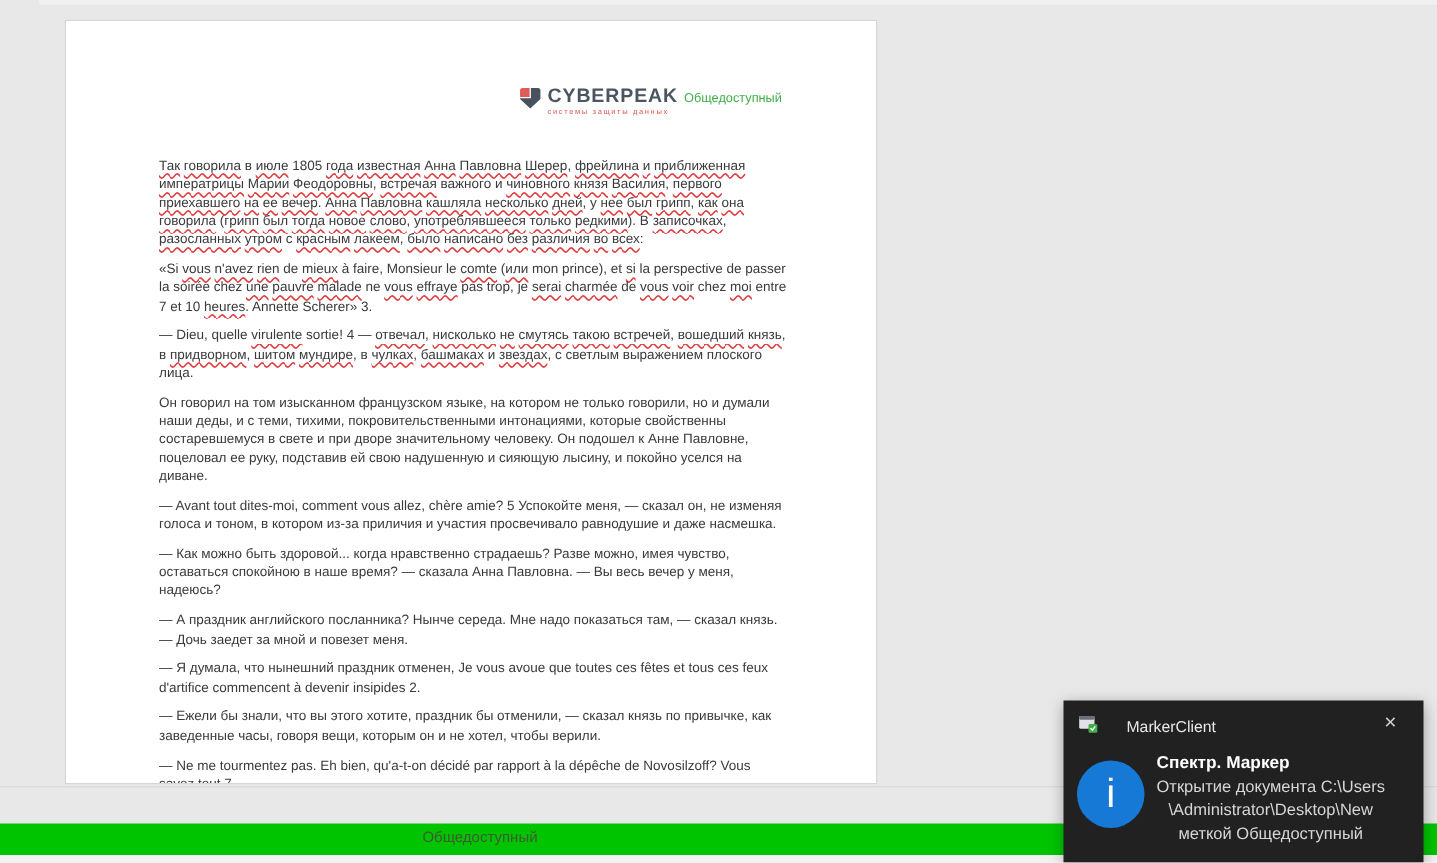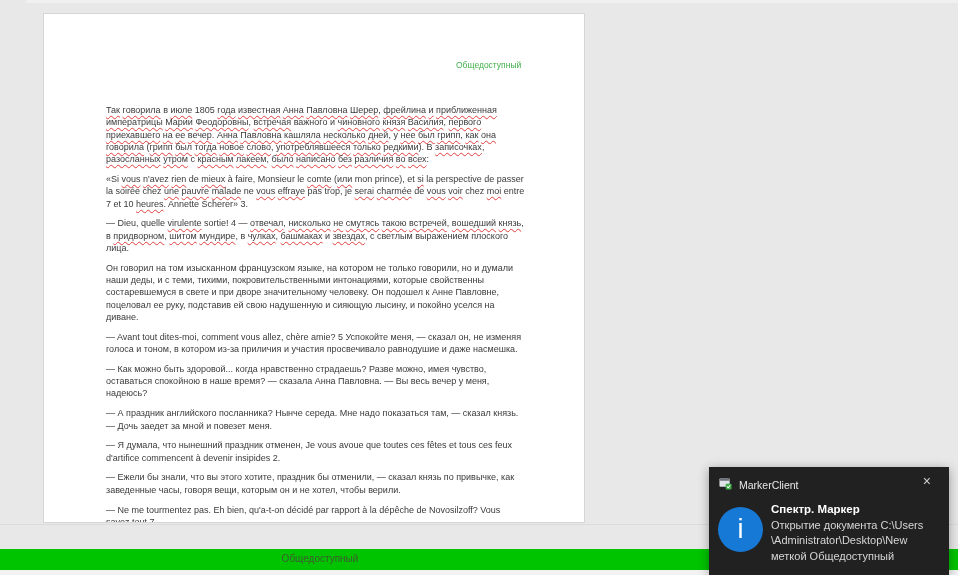--- a/index.html
+++ b/index.html
@@ -26,40 +26,52 @@
 
   
   .status-bar{position:absolute;left:0;top:549px;width:958px;height:21px;background:#00c400;}
   .status-label{position:absolute;left:0;top:4px;width:640px;text-align:center;font-size:10px;
                 color:#3f5a2f;}
   .bottom-strip{position:absolute;left:0;top:570px;width:958px;height:5px;background:#f2f2f2;}
 
   
   .toast{position:absolute;left:709px;top:467px;width:240px;height:108px;background:#212121;
          box-shadow:0 2px 10px rgba(0,0,0,0.35);z-index:10;overflow:hidden;}
-  .toast-header{display:flex;align-items:center;padding:9px 10px 0 10px;}
+  .toast-header{display:flex;align-items:center;padding:9px 10px 0 10px;gap:12px;}
   .app-icon{display:block;}
   .app-name{font-size:10.5px;color:#e8e8e8;margin-left:7px;}
   .toast-close{position:absolute;right:18px;top:7px;font-size:14px;color:#cfcfcf;cursor:pointer;
                line-height:14px;}
   .toast-body{display:flex;padding:9px 8px 0 9px;}
   .info-circle{flex:0 0 45px;width:45px;height:45px;border-radius:50%;background:#1779d6;
                color:#ffffff;display:flex;align-items:center;justify-content:center;
                font-size:27px;margin-top:4px;}
   .toast-text{margin-left:8px;min-width:0;}
   .toast-title{font-weight:bold;font-size:11.5px;color:#ffffff;margin-bottom:3px;}
-  .nbline{font-size:11px;line-height:15.3px;color:#d6d6d6;white-space:nowrap;}
+  .nbline{font-size:11px;line-height:15.3px;color:#d6d6d6;white-space:nowrap;text-align:center;}
 </style>
 </head>
 <body>
 
 <div class="screen">
   <div class="top-strip"></div>
 
   <div class="page">
+    <div class="logo">
+      <span class="logo-icon">
+        <svg width="17" height="17" viewBox="0 0 20 20">
+          <path fill="#e15b5b" d="M2 4 Q2 2 4 2 L9.5 2 L9.5 9 L2 9 Z"></path>
+          <path fill="#47525e" d="M10.5 2 L16 2 Q18 2 18 4 L18 10.5 L10 18 L2 10.5 L2 10 L9.5 10 L10.5 10 Z"></path>
+        </svg>
+      </span>
+      <span class="logo-text">
+        <span class="brand">CYBERPEAK</span>
+        <span class="tagline">системы защиты данных</span>
+      </span>
+    </div>
     <span class="class-label">Общедоступный</span>
 
     <div class="doc-text">
         <p><span class="sp">Так</span> <span class="sp">говорила</span> в <span class="sp">июле</span> 1805 <span class="sp">года</span> <span class="sp">известная</span> <span class="sp">Анна</span> <span class="sp">Павловна</span> <span class="sp">Шерер</span>, <span class="sp">фрейлина</span> <span class="sp">и</span> <span class="sp">приближенная</span> <span class="sp">императрицы</span> <span class="sp">Марии</span> <span class="sp">Феодоровны</span>, <span class="sp">встречая</span> важного и <span class="sp">чиновного</span> <span class="sp">князя</span> <span class="sp">Василия</span>, <span class="sp">первого</span> <span class="sp">приехавшего</span> <span class="sp">на</span> <span class="sp">ее</span> <span class="sp">вечер</span>. <span class="sp">Анна</span> <span class="sp">Павловна</span> <span class="sp">кашляла</span> <span class="sp">несколько</span> <span class="sp">дней</span>, у <span class="sp">нее</span> <span class="sp">был</span> <span class="sp">грипп</span>, <span class="sp">как</span> <span class="sp">она</span> <span class="sp">говорила</span> (<span class="sp">грипп</span> <span class="sp">был</span> <span class="sp">тогда</span> <span class="sp">новое</span> <span class="sp">слово</span>, <span class="sp">употреблявшееся</span> <span class="sp">только</span> <span class="sp">редкими</span>). В <span class="sp">записочках</span>, <span class="sp">разосланных</span> <span class="sp">утром</span> с <span class="sp">красным</span> <span class="sp">лакеем</span>, <span class="sp">было</span> <span class="sp">написано</span> <span class="sp">без</span> <span class="sp">различия</span> <span class="sp">во</span> <span class="sp">всех</span>:</p>
         <p>«Si <span class="sp">vous</span> <span class="sp">n'avez</span> <span class="sp">rien</span> de <span class="sp">mieux</span> à faire, Monsieur le <span class="sp">comte</span> (<span class="sp">или</span> mon prince), et <span class="sp">si</span> la perspective de passer la soirée chez <span class="sp">une</span> <span class="sp">pauvre</span> <span class="sp">malade</span> ne <span class="sp">vous</span> <span class="sp">effraye</span> pas trop, je <span class="sp">serai</span> <span class="sp">charmée</span> de <span class="sp">vous</span> <span class="sp">voir</span> chez <span class="sp">moi</span> entre 7 et 10 <span class="sp">heures</span>. Annette Scherer» 3.</p>
         <p>— Dieu, quelle <span class="sp">virulente</span> sortie! 4 — <span class="sp">отвечал</span>, <span class="sp">нисколько</span> <span class="sp">не</span> <span class="sp">смутясь</span> <span class="sp">такою</span> <span class="sp">встречей</span>, <span class="sp">вошедший</span> <span class="sp">князь</span>, в <span class="sp">придворном</span>, <span class="sp">шитом</span> <span class="sp">мундире</span>, в <span class="sp">чулках</span>, <span class="sp">башмаках</span> и <span class="sp">звездах</span>, с светлым выражением плоского лица.</p>
         <p>Он говорил на том изысканном французском языке, на котором не только говорили, но и думали наши деды, и с теми, тихими, покровительственными интонациями, которые свойственны состаревшемуся в свете и при дворе значительному человеку. Он подошел к Анне Павловне, поцеловал ее руку, подставив ей свою надушенную и сияющую лысину, и покойно уселся на диване.</p>
         <p>— Avant tout dites-moi, comment vous allez, chère amie? 5 Успокойте меня, — сказал он, не изменяя голоса и тоном, в котором из-за приличия и участия просвечивало равнодушие и даже насмешка.</p>
         <p>— Как можно быть здоровой... когда нравственно страдаешь? Разве можно, имея чувство, оставаться спокойною в наше время? — сказала Анна Павловна. — Вы весь вечер у меня, надеюсь?</p>
         <p>— А праздник английского посланника? Нынче середа. Мне надо показаться там, — сказал князь. — Дочь заедет за мной и повезет меня.</p>

